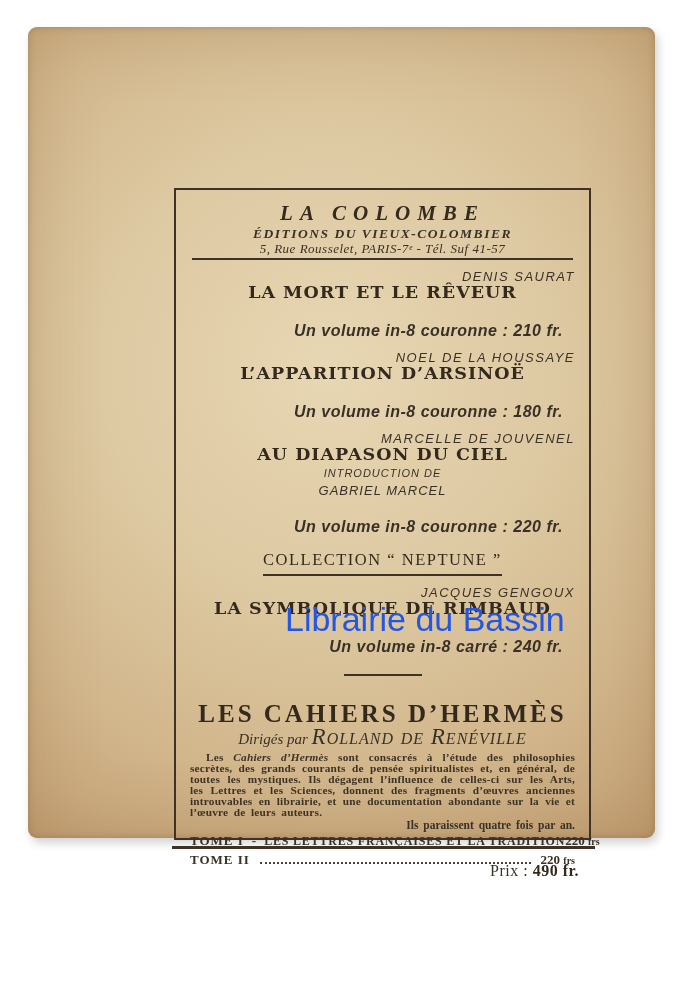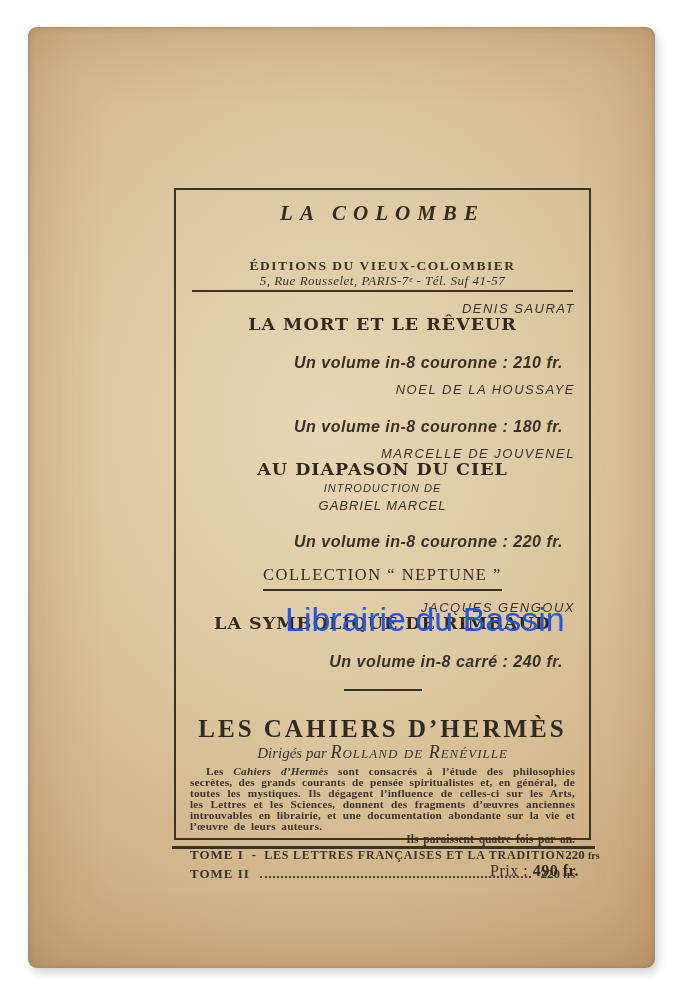--- a/index.html
+++ b/index.html
@@ -1,40 +1,40 @@
 <!DOCTYPE html>
 <html><head>
 <meta charset="utf-8">
 <style>
   html,body{margin:0;padding:0;}
   body{
     width:682px;height:1000px;position:relative;background:#ffffff;overflow:hidden;
     font-family:"Liberation Serif","DejaVu Serif",serif;color:#3a3126;
   }
   .book{
-    position:absolute;left:28px;top:27px;width:627px;height:941px;
+    position:absolute;left:28px;top:27px;width:627px;height:811px;
     border-radius:9px;
     background:
       radial-gradient(ellipse 95% 75% at 48% 42%, #e8d7b4 0%, #ddc9a2 38%, #d2b68c 68%, #c5a378 90%, #bd9c6e 100%);
     box-shadow:
       inset 0 0 70px rgba(140,100,55,0.28),
       inset 0 0 7px rgba(110,75,35,0.35),
       3px 5px 10px rgba(0,0,0,0.18);
   }
   .frame{
     position:absolute;left:146px;top:161px;width:417px;height:652px;
     border:2px solid #3c3226;box-sizing:border-box;
     padding:10px 14px 0 14px;text-align:center;
   }
   .bottom-rule{
     position:absolute;left:144px;top:819px;width:423px;height:3px;background:#3c3226;
   }
   
   .pub-name{font-style:italic;font-weight:600;font-size:21px;line-height:26px;letter-spacing:7px;color:#342b1f;}
-  .pub-sub{font-weight:600;font-size:13.5px;line-height:15px;letter-spacing:1.5px;margin-top:32px;}
+  .pub-sub{font-style:italic;font-weight:600;font-size:13.5px;line-height:15px;letter-spacing:1.5px;}
   .pub-addr{font-style:italic;font-size:13px;line-height:15px;letter-spacing:0.5px;}
   .head-rule{border:none;border-top:2px solid #3c3226;margin:2px 2px 0 2px;}
   
   .coll-head{margin-top:20px;line-height:24px;}
   .coll-head .u{
     display:inline-block;font-size:16.5px;letter-spacing:1.5px;color:#342b1f;
     border-bottom:2px solid #3c3226;padding-bottom:2px;white-space:nowrap;
   }
   .coll-head.neptune{margin-top:14px;}
   
@@ -46,21 +46,21 @@
           font-size:17.5px;line-height:17px;letter-spacing:1px;color:#33291d;}
   .intro{font-family:"Liberation Sans","DejaVu Sans",sans-serif;font-style:italic;
          font-size:11px;line-height:13px;letter-spacing:1px;margin-top:4px;}
   .intro.big{font-size:13px;}
   .detail{font-family:"Liberation Sans","DejaVu Sans",sans-serif;font-style:italic;font-weight:700;
           font-size:16px;line-height:15px;text-align:right;padding-right:12px;margin-top:22px;letter-spacing:0.5px;}
   
   .short-div{width:78px;height:2px;background:#3c3226;margin:20px auto 0 auto;}
   .cahiers-title{margin-top:24px;font-size:25px;line-height:28px;letter-spacing:3px;color:#33291d;font-weight:600;}
   .directed{font-style:italic;font-size:15px;line-height:18px;}
-  .directed .name{font-variant:small-caps;font-size:18px;letter-spacing:1px;}
+  .directed .name{font-variant:small-caps;font-size:23px;letter-spacing:1px;}
   .para{
     margin-top:4px;text-align:justify;font-weight:700;font-size:11.3px;line-height:10.9px;
     word-spacing:2.5px;letter-spacing:0.2px;color:#3c3326;text-indent:16px;
   }
   .para .it{font-style:italic;}
   .freq{text-align:right;font-weight:700;font-size:11.5px;line-height:12px;margin-top:2px;padding-left:16px;word-spacing:2px;}
   .tome{display:flex;align-items:baseline;font-weight:700;font-size:13px;line-height:16px;margin-top:2px;text-align:right;}
   .tome .lbl{letter-spacing:1px;white-space:nowrap;}
   .tome .dash{margin:0 8px;}
   .tome .ttl{font-size:12px;letter-spacing:0.8px;white-space:nowrap;}
@@ -93,20 +93,21 @@
 
 
     <div class="entry">
       <div class="author">DENIS SAURAT</div>
       <div class="btitle">LA MORT ET LE RÊVEUR</div>
       <div class="detail">Un volume in-8 couronne : 210 fr.</div>
     </div>
 
     <div class="entry mt">
       <div class="author">NOEL DE LA HOUSSAYE</div>
+      <div class="btitle">L’APPARITION D’ARSINOË</div>
       <div class="detail">Un volume in-8 couronne : 180 fr.</div>
     </div>
 
     <div class="entry mt">
       <div class="author">MARCELLE DE JOUVENEL</div>
       <div class="btitle">AU DIAPASON DU CIEL</div>
       <div class="intro">INTRODUCTION DE</div>
       <div class="intro big">GABRIEL  MARCEL</div>
       <div class="detail">Un volume in-8 couronne : 220 fr.</div>
     </div>

